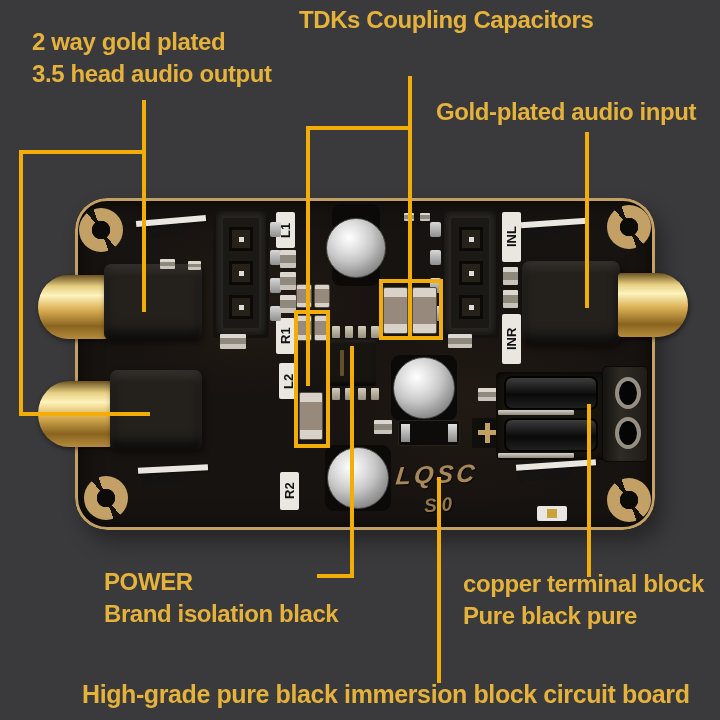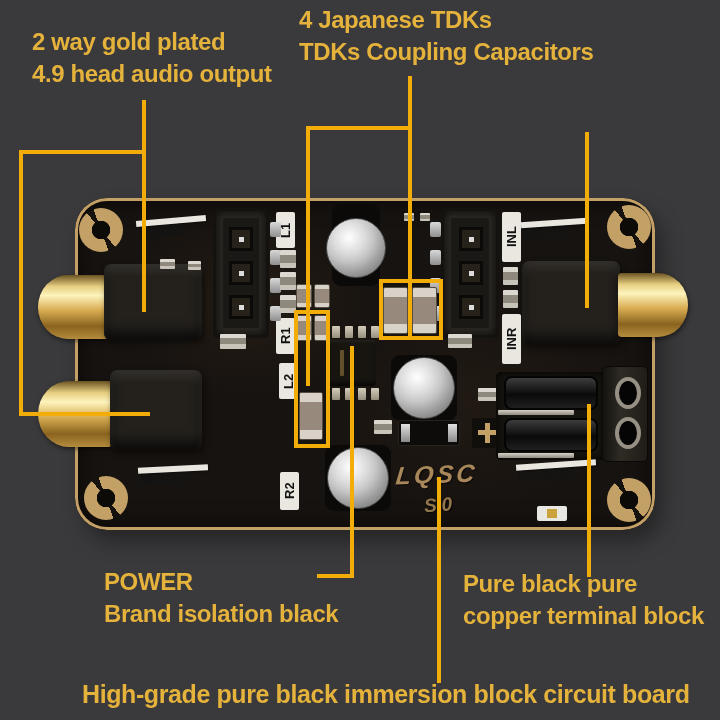--- a/index.html
+++ b/index.html
@@ -75,33 +75,35 @@
   .model{color:#93774c;font-style:italic;font-weight:700;font-size:19px;letter-spacing:5px;
          transform:rotate(-4deg);text-shadow:1px 1px 1px rgba(0,0,0,.7);}
 </style>
 </head>
 <body>
 
 <div class="scene">
 
   <div class="ann" style="left:32px;top:26px;">
     <div>2 way gold plated</div>
-    <div>4.9 head audio output</div>
+    <div>3.5 head audio output</div>
   </div>
   <div class="ann" style="left:299px;top:4px;">
-    <div>4 Japanese TDKs</div>
     <div>TDKs Coupling Capacitors</div>
+  </div>
+  <div class="ann" style="left:436px;top:96px;">
+    <div>Gold-plated audio input</div>
   </div>
   <div class="ann" style="left:104px;top:566px;">
     <div>POWER</div>
     <div>Brand isolation black</div>
   </div>
   <div class="ann" style="left:463px;top:568px;">
+    <div>copper terminal block</div>
     <div>Pure black pure</div>
-    <div>copper terminal block</div>
   </div>
   <div class="ann" style="left:82px;top:678px;font-size:25px;">
     <div>High-grade pure black immersion block circuit board</div>
   </div>
 
   <div class="ln" style="left:142px;top:100px;width:4px;height:212px;"></div>
   <div class="ln" style="left:19px;top:150px;width:127px;height:4px;"></div>
   <div class="ln" style="left:19px;top:150px;width:4px;height:266px;"></div>
   <div class="ln" style="left:19px;top:412px;width:131px;height:4px;"></div>
   <div class="ln" style="left:408px;top:76px;width:4px;height:262px;"></div>

